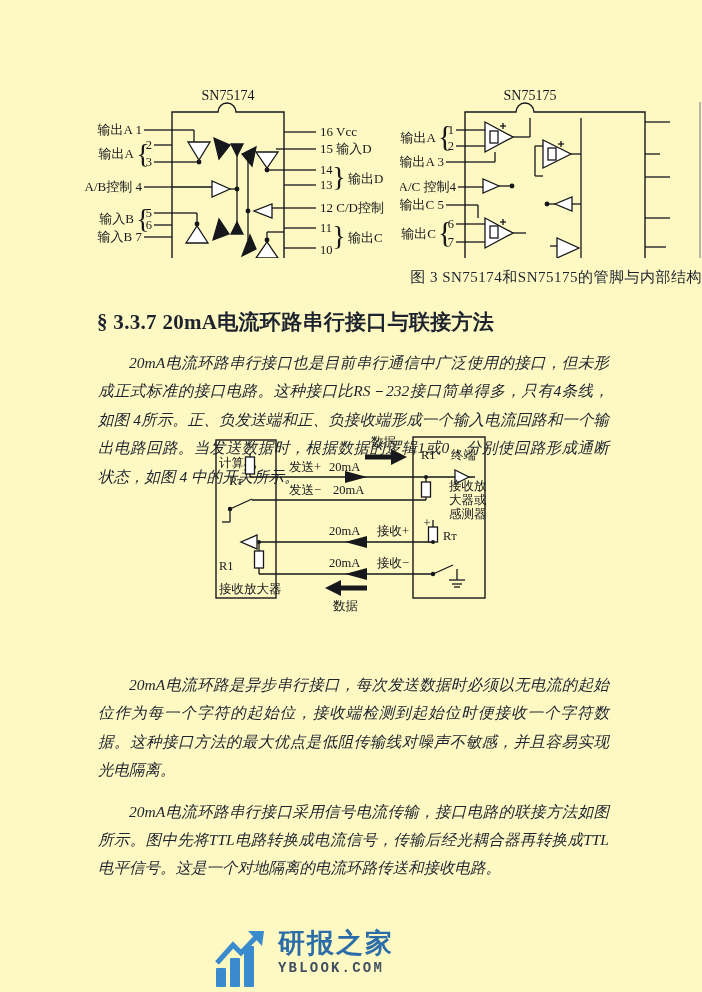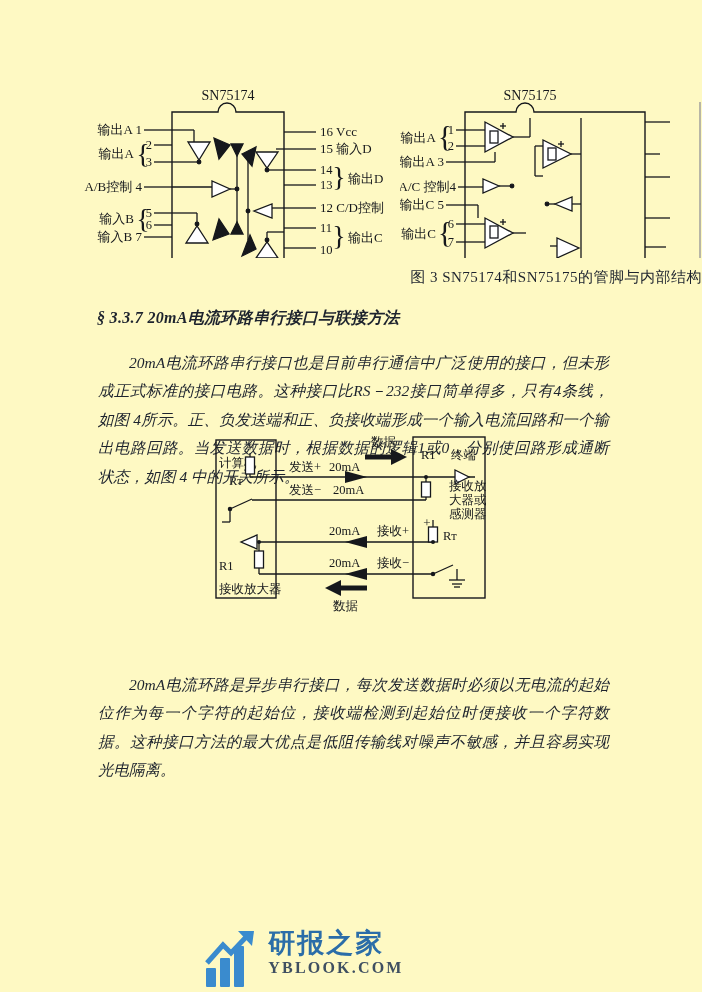--- a/index.html
+++ b/index.html
@@ -9,23 +9,22 @@
     font-family:"Liberation Serif","DejaVu Serif",serif;
     color:#1d232e;
   }
   svg text{font-family:"Liberation Serif","DejaVu Serif",serif;fill:#16181c;}
   .fig3{position:absolute;top:88px;left:80px;display:flex;}
   .fig-caption{
     position:absolute;top:268px;left:0;width:702px;text-align:right;
     font-size:15px;letter-spacing:0.5px;
   }
   .sec-heading{
-    position:absolute;top:308px;left:97px;font-size:16px;font-weight:bold;
+    position:absolute;top:308px;left:97px;font-size:21px;font-weight:bold;
     letter-spacing:0.3px;
-    font-style:italic;
   }
   .body-block{position:absolute;left:85px;width:537px;font-size:15.5px;
     line-height:28.4px;text-align:justify;}
   .body-block p{margin:13px;text-indent:2em;font-style:italic;}
   .p1{top:336px;}
   .p23{top:658px;}
   .fig4{position:absolute;top:430px;left:193px;}
   .footer-logo{
     position:absolute;top:928px;left:0;width:608px;
     display:flex;justify-content:center;align-items:flex-start;
@@ -33,22 +32,22 @@
   .logo-icon{margin-right:10px;margin-top:2px;}
   .logo-bar{fill:#3a8bce;}
   .logo-arrow{stroke:#3a8bce;stroke-width:5;fill:none;}
   .logo-arrowhead{fill:#3a8bce;}
   .logo-text{display:flex;flex-direction:column;}
   .logo-brand{
     font-size:27px;font-weight:bold;color:#2b6da8;letter-spacing:2px;
     font-family:"Liberation Sans","DejaVu Sans",sans-serif;line-height:30px;
   }
   .logo-domain{
-    font-size:16px;font-weight:bold;color:#3f4f61;letter-spacing:2.2px;
-    font-family:Liberation Serif, serif;line-height:20px;
+    font-size:14px;font-weight:bold;color:#3f4f61;letter-spacing:2.2px;
+    font-family:Liberation Mono, monospace;line-height:20px;
   }
 </style>
 </head>
 <body>
 
 <div class="page">
 
   <div class="fig3">
 
     <svg width="320" height="170" viewBox="0 0 320 170">
@@ -307,20 +306,21 @@
       <g stroke="#16181c" stroke-width="1.3">
         <line x1="256" y1="150" x2="272" y2="150"></line>
         <line x1="259" y1="154" x2="269" y2="154"></line>
         <line x1="261" y1="157" x2="267" y2="157"></line>
       </g>
     </svg>
   </div>
 
   <div class="body-block p23">
     <p>20mA电流环路是异步串行接口，每次发送数据时必须以无电流的起始位作为每一个字符的起始位，接收端检测到起始位时便接收一个字符数据。这种接口方法的最大优点是低阻传输线对噪声不敏感，并且容易实现光电隔离。</p>
+    <p>20mA电流环路串行接口采用信号电流传输，接口电路的联接方法如图　所示。图中先将TTL电路转换成电流信号，传输后经光耦合器再转换成TTL 电平信号。这是一个对地隔离的电流环路传送和接收电路。</p>
   </div>
 
   <div class="footer-logo">
     <svg class="logo-icon" width="54" height="58" viewBox="0 0 54 58">
       <rect class="logo-bar" x="2" y="38" width="10" height="19" rx="1"></rect>
       <rect class="logo-bar" x="16" y="28" width="10" height="29" rx="1"></rect>
       <rect class="logo-bar" x="30" y="16" width="10" height="41" rx="1"></rect>
       <polyline class="logo-arrow" points="3,33 19,15 27,23 45,4"></polyline>
       <polygon class="logo-arrowhead" points="34,1 50,1 48,16"></polygon>
     </svg>

